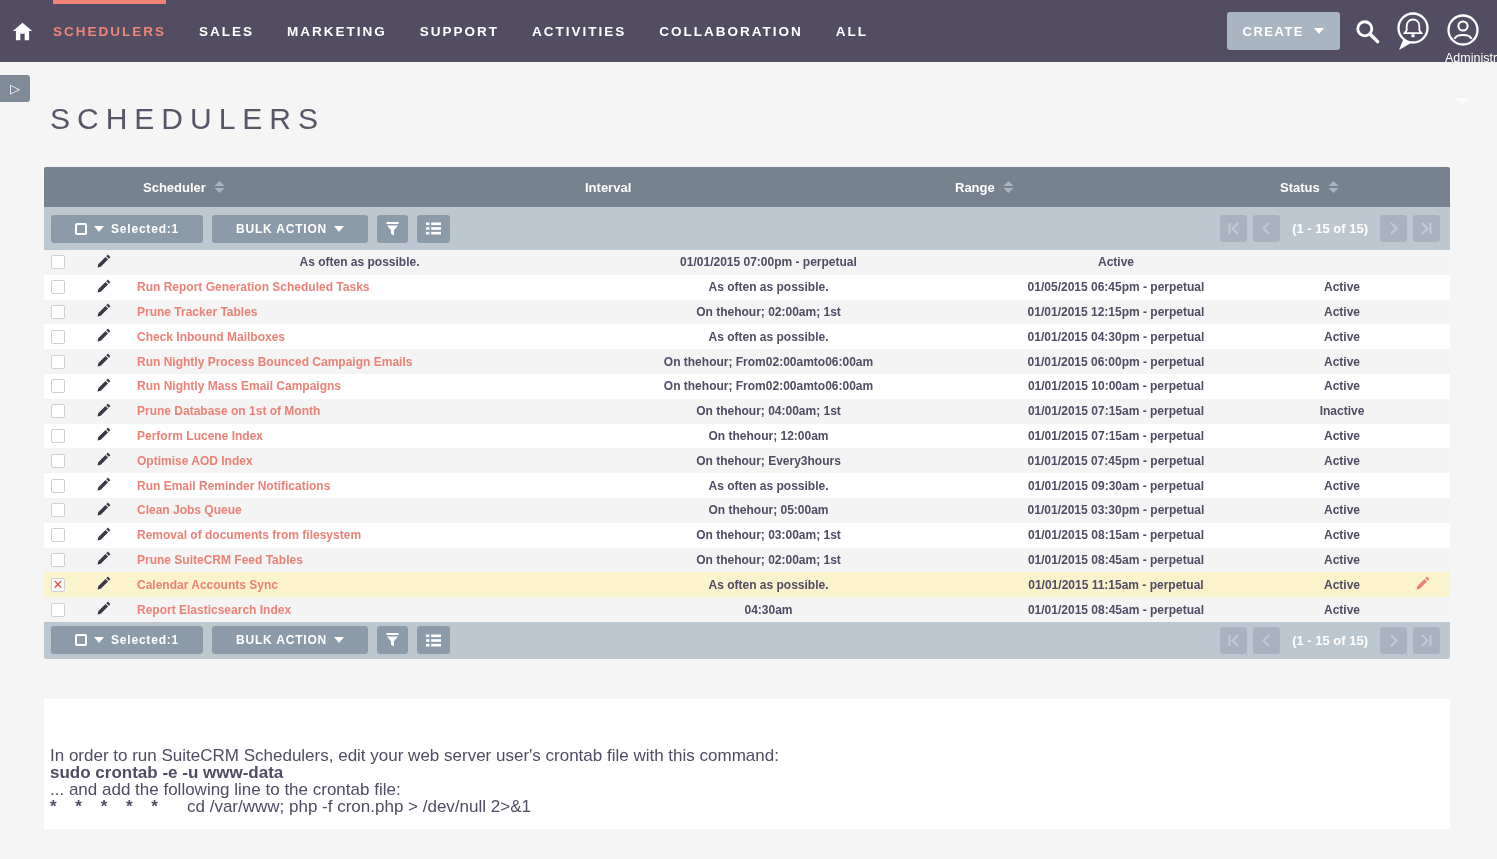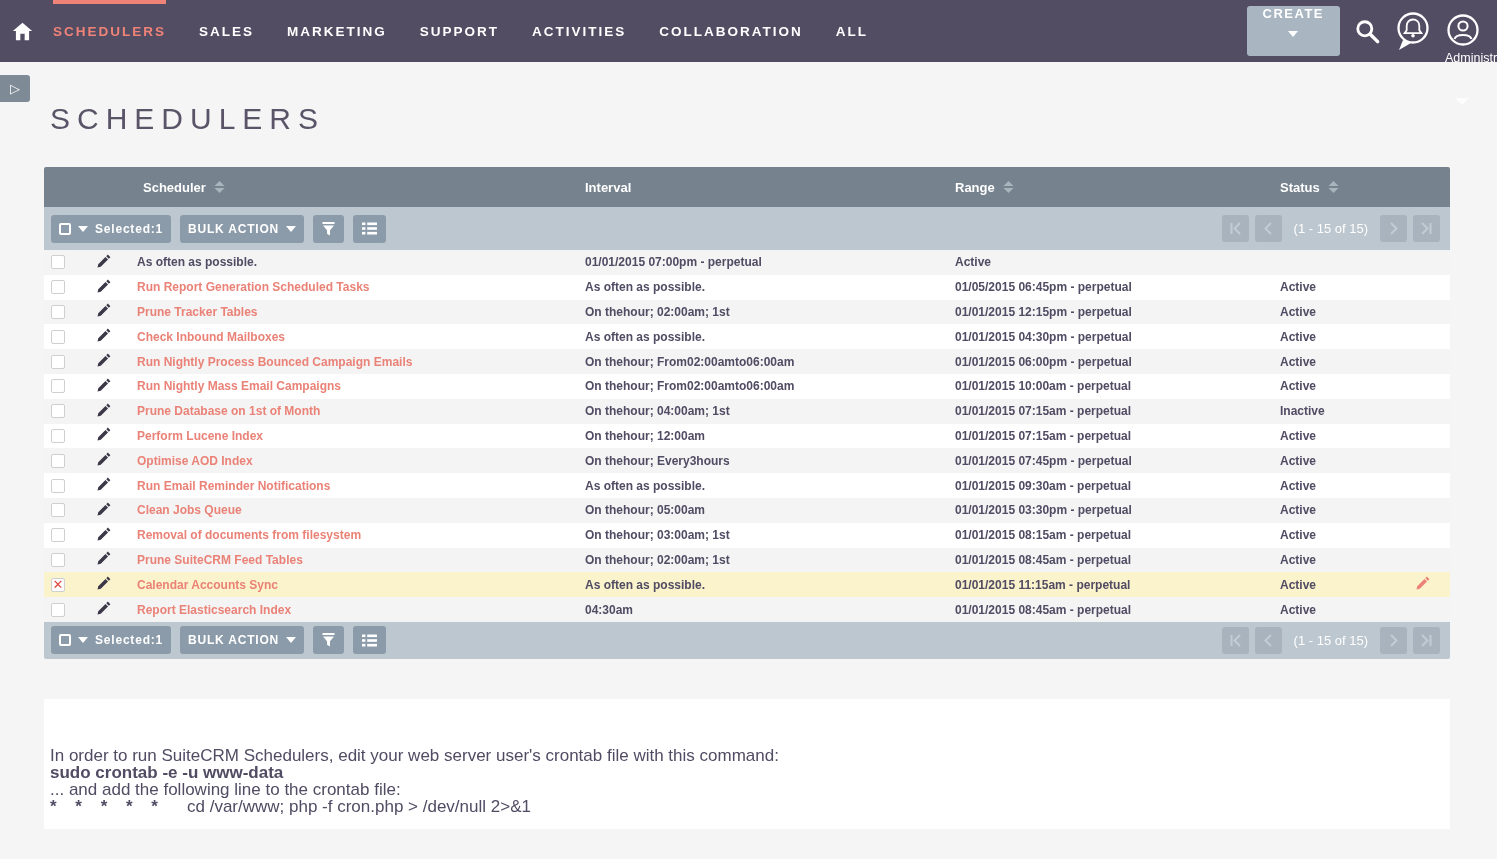--- a/index.html
+++ b/index.html
@@ -22,24 +22,23 @@
     cursor: pointer; text-transform: uppercase;
   }
   .nav-item.active { color: #f08377; }
   .nav-item.active::before {
     content: ""; position: absolute; top: 0; left: 0; right: 0; height: 4px;
     background: #f08377;
   }
   .nav-right { margin-left: auto; display: flex; align-items: center; }
   .create-btn {
     background: #a9b6c2; color: #fff; border: none; border-radius: 3px;
-    height: 50px; padding: 0 16px; font-size: 13px; font-weight: 700;
+    height: 38px; padding: 0 16px; font-size: 13px; font-weight: 700;
     letter-spacing: 1.5px; display: flex; align-items: center; gap: 10px; cursor: pointer;
     font-family: inherit;
-    flex-direction: column;
   }
   .icon-btn { background: none; border: none; cursor: pointer; display: flex; align-items: center; }
   .search-btn { margin-left: 14px; }
   .bell-btn { margin-left: 12px; }
   .avatar-wrap { position: relative; margin-left: 10px; width: 40px; }
   .avatar-label {
     position: absolute; top: 40px; left: 2px; color: #fff; font-size: 12.5px;
     white-space: nowrap;
   }
 
@@ -77,49 +76,49 @@
   .sort-icon { display: inline-flex; flex-direction: column; gap: 2px; }
 
   .toolbar {
     background: #bdc7cf; height: 43px; display: flex; align-items: center;
     padding: 0 10px 0 7px; gap: 9px;
   }
   .toolbar.bottom { height: 37px; border-radius: 0 0 2px 2px; }
   .tbtn {
     background: #8c9baa; color: #fff; border: none; border-radius: 3px;
     height: 28px; font-size: 12px; font-weight: 700; letter-spacing: 0.8px;
-    display: flex; align-items: center; gap: 7px; padding: 0 8px; cursor: pointer;
+    display: flex; align-items: center; gap: 7px; padding: 0 24px; cursor: pointer;
     font-family: inherit;
   }
   .caret { width: 0; height: 0; border-left: 5px solid transparent;
     border-right: 5px solid transparent; border-top: 6px solid #fff; }
   .cb-glyph { width: 12px; height: 12px; border: 2px solid #fff; border-radius: 2px; background: transparent; }
   .pager { margin-left: auto; display: flex; align-items: center; gap: 6px; }
   .pbtn {
     width: 27px; height: 27px; background: #a8b3be; border: none; border-radius: 3px;
     display: flex; align-items: center; justify-content: center; cursor: pointer;
   }
-  .pager-label { color: #fff; font-size: 13px; font-weight: 400; margin: 0 6px; }
+  .pager-label { color: #fff; font-size: 13px; font-weight: 700; margin: 0 6px; }
 
   
   .row { height: 24.8px; font-size: 12px; font-weight: 700; background: #fff; }
   .row.odd { background: #f4f4f4; }
   .row.selected { background: #faf3cb; }
   .cell-check { padding-left: 7px; }
   .checkbox {
     position: relative; width: 14px; height: 14px; background: #fff;
     border: 1px solid #cfcfcf; border-radius: 2px; cursor: pointer;
     display: flex; align-items: center; justify-content: center;
   }
   .x-icon { display: none; color: #e04b3f; font-size: 13px; font-weight: 700; line-height: 1; }
   .row.selected .x-icon { display: block; }
   .cell-edit { padding-left: 9px; }
   .edit-pencil { color: #3d3848; cursor: pointer; display: inline-flex; }
   .name-link { color: #ea8277; cursor: pointer; text-decoration: none; padding-left: 3px; }
-  .cell-text { color: #514b63; padding-left: 3px; }
+  .cell-text { color: #514b63; padding-left: 3px; text-align: center; }
   .row-edit { visibility: hidden; color: #ea8277; cursor: pointer; padding-left: 12px; display: inline-flex; }
   .row.selected .row-edit { visibility: visible; }
 
   
   .footer-panel {
     margin: 40px 47px 0 44px; width: 1406px; background: #fff;
     padding: 48px 0 14px 6px; font-size: 17px; line-height: 17px; color: #514b63;
   }
   .footer-panel .bold { font-weight: 700; }
   .cron-stars { font-weight: 700; letter-spacing: 7px; }

